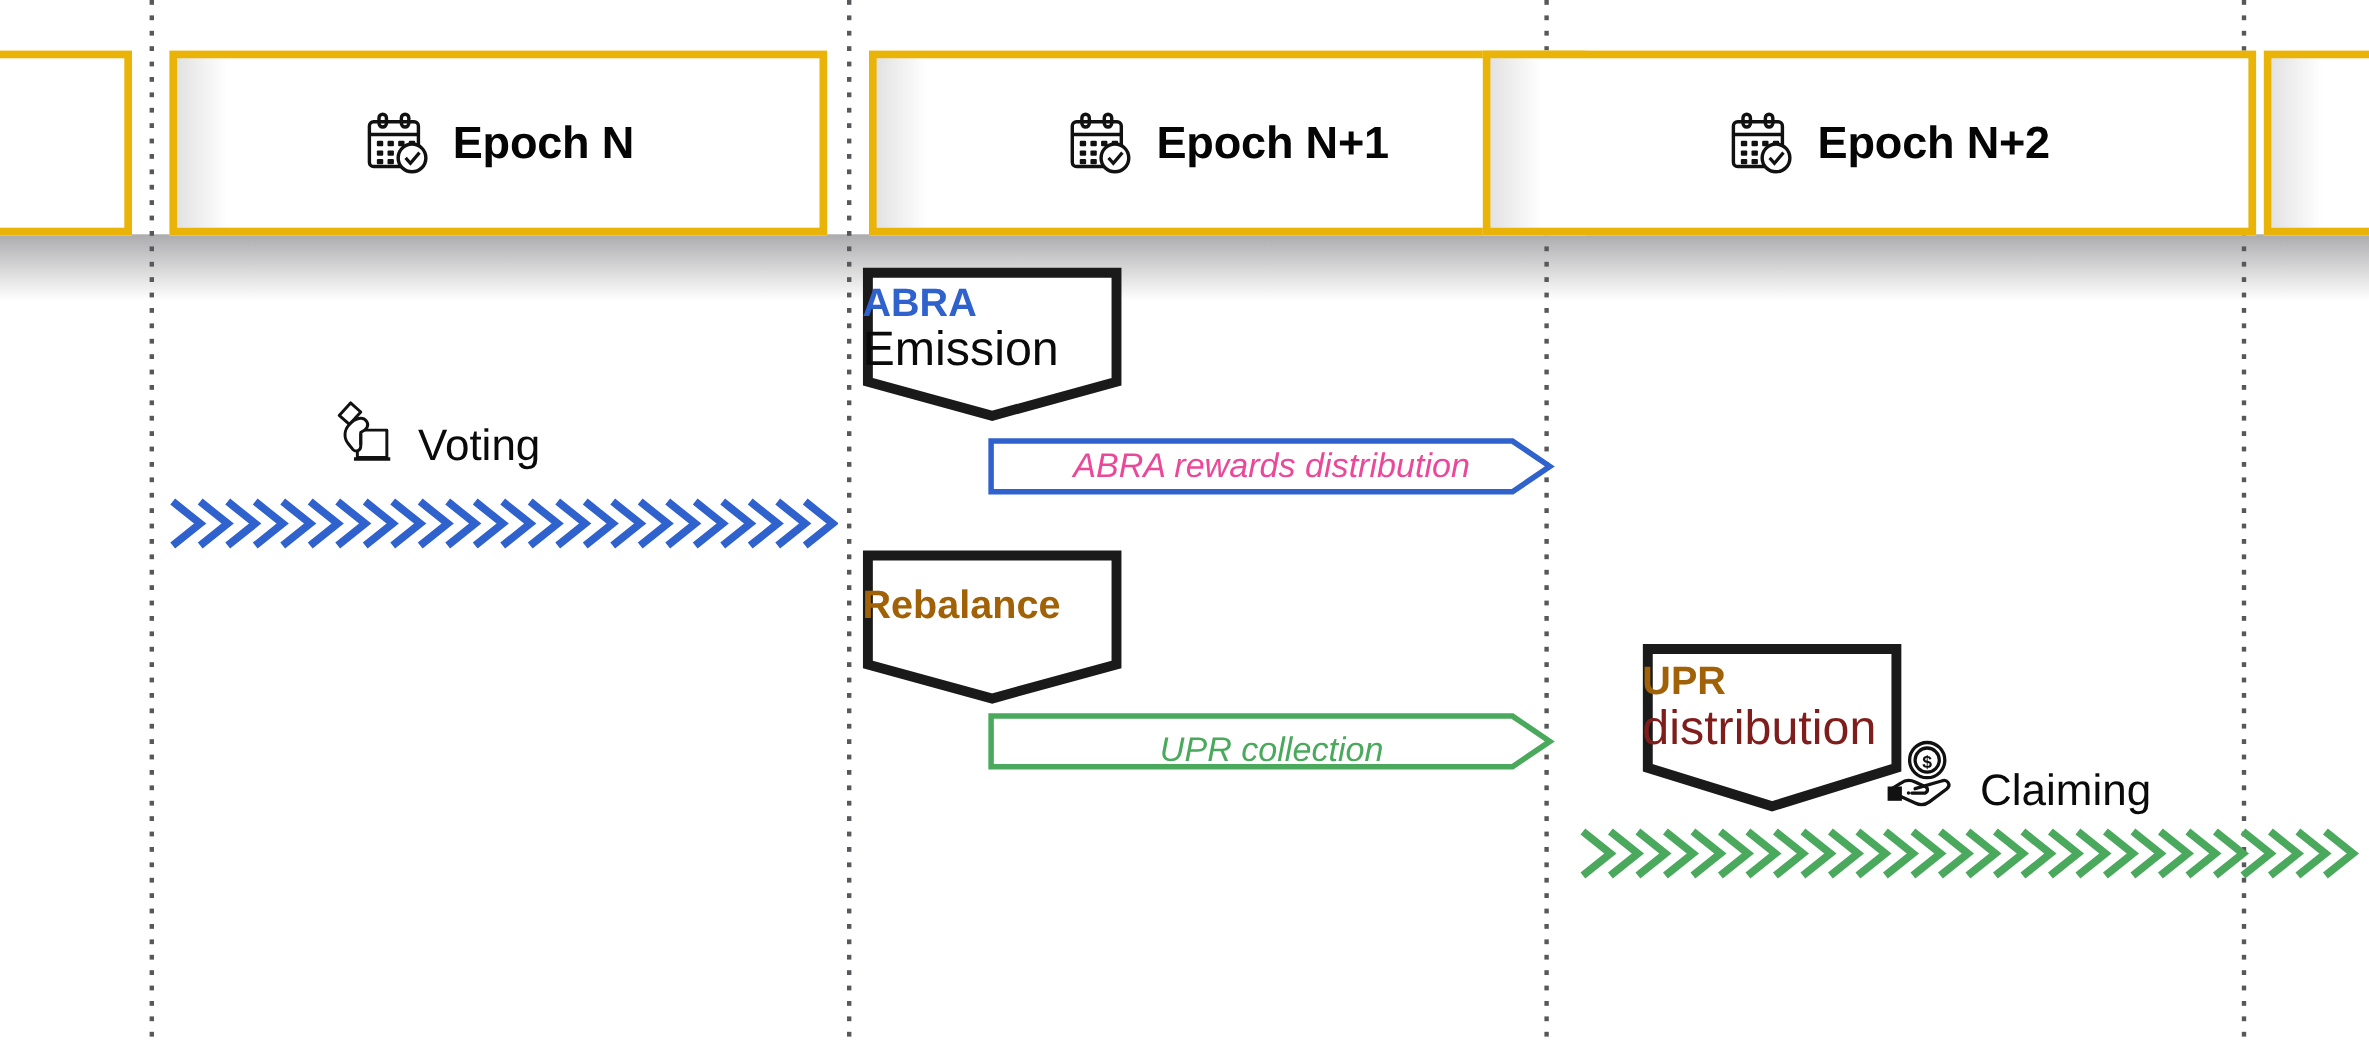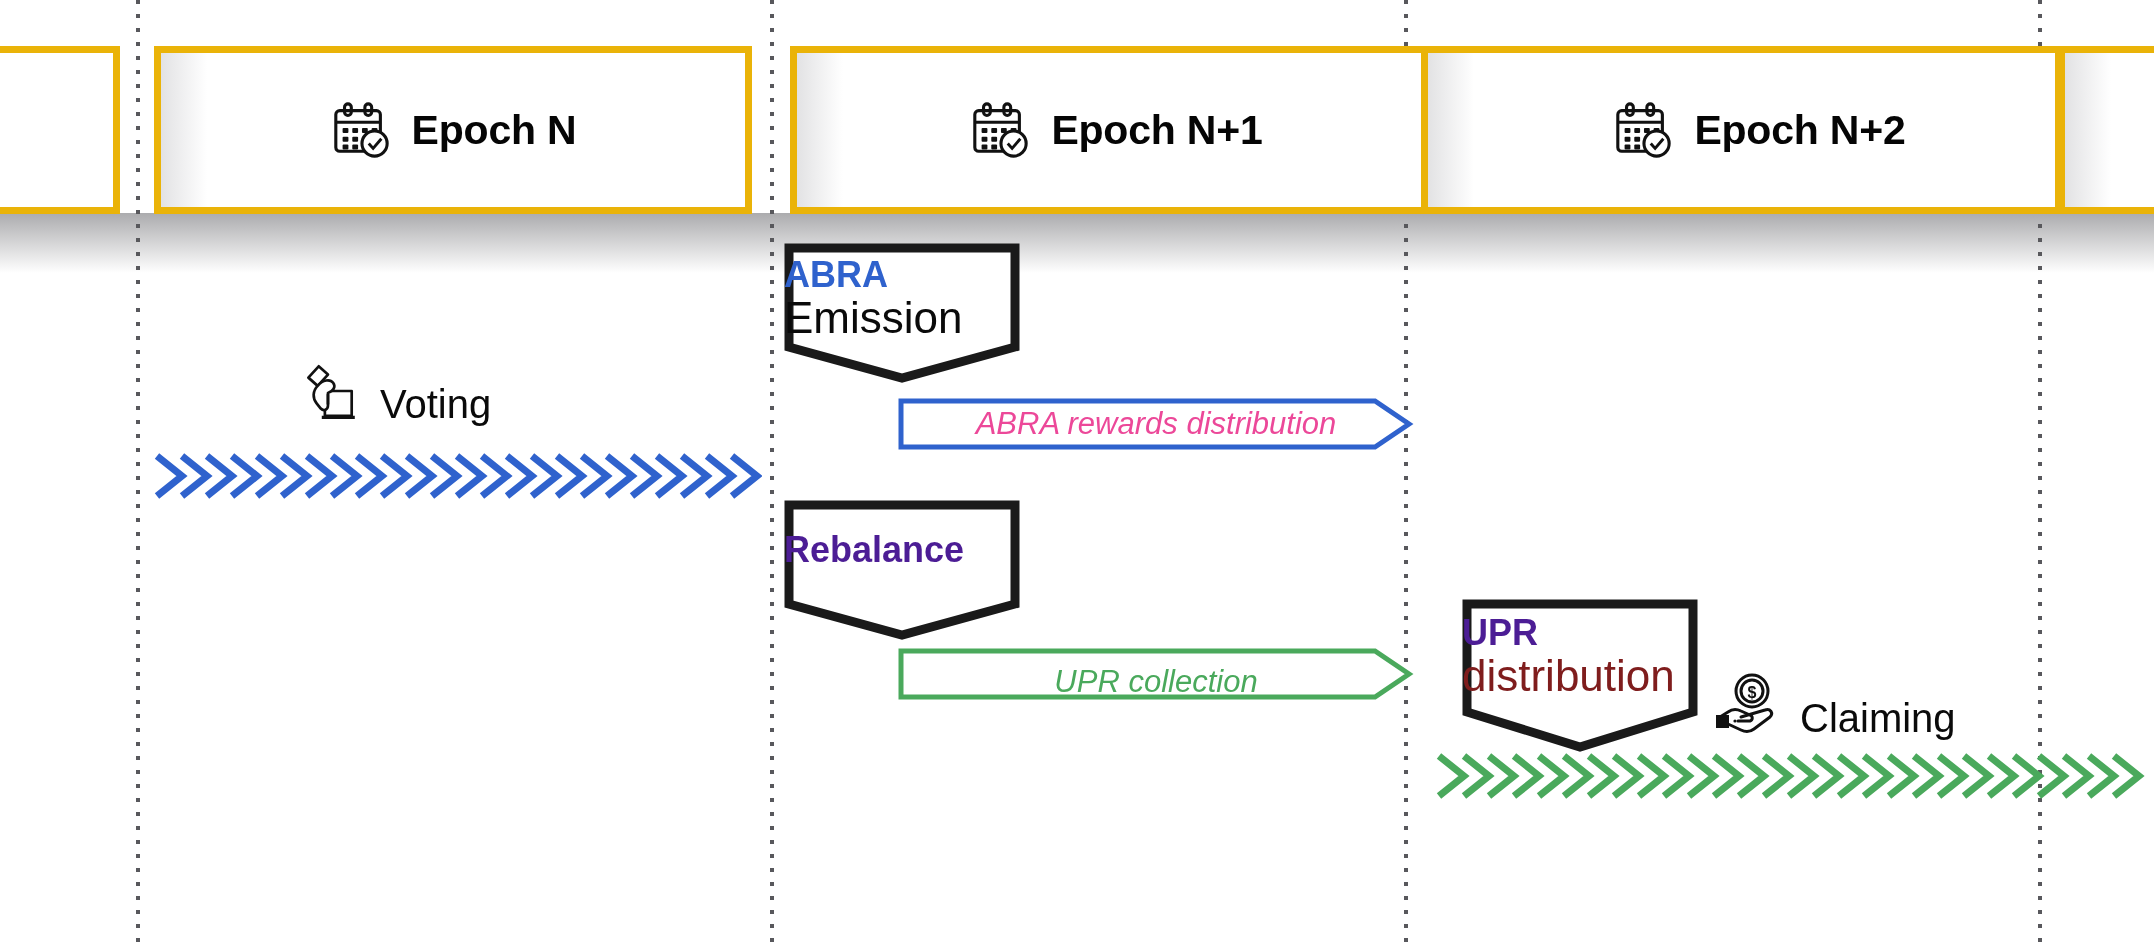--- a/index.html
+++ b/index.html
@@ -36,21 +36,21 @@
 
   
   .pent{position:absolute;}
   .pent svg{position:absolute;left:0;top:0;overflow:visible;}
   .pent .ptext{position:absolute;left:0;top:0;width:100%;
       display:flex;flex-direction:column;justify-content:flex-start;
       box-sizing:border-box;}
   .pent .l1{font-size:36px;font-weight:bold;line-height:1.02;white-space:nowrap;}
   .pent .l2{font-size:44px;font-weight:normal;line-height:1.08;white-space:nowrap;color:#0a0a0a;}
   .l1.blue{color:#2f62cd;}
-  .l1.green{color:#4c1d95;}
+  .l1.green{color:#a16207;}
   .l2.green{color:#7f1d1d;}
 
   
   .banner{position:absolute;}
   .banner svg{position:absolute;left:0;top:0;}
   .banner .btext{position:absolute;left:0;top:0;width:100%;height:100%;
       display:flex;align-items:center;justify-content:center;
       font-style:italic;font-size:31px;white-space:nowrap;}
   .btext.blue{color:#ec4899;}
   .btext.green{color:#4aa95c;}
@@ -126,21 +126,21 @@
               <rect x="23" y="47" width="6" height="5" rx="1"></rect>
           </g>
           <circle cx="46" cy="46" r="13" fill="#fff" stroke="#111" stroke-width="3.2"></circle>
           <polyline points="40,46 44.5,51 53,41" stroke="#111" stroke-width="3" fill="none"></polyline>
         </svg>
       </span>
       <span class="epoch-title">Epoch N+1</span>
     </div>
   </div>
 
-  <div class="epoch-box" style="left:1421px;width:641px;padding-left:35px;">
+  <div class="epoch-box" style="left:1348px;width:703px;padding-left:35px;">
     <div class="inner">
       <span class="ico cal-icon">
         <svg viewBox="0 0 64 64" width="62" height="62" fill="none" stroke="#111" stroke-width="3.2">
           <rect x="6" y="12" width="46" height="42" rx="4"></rect>
           <line x1="6" y1="24" x2="52" y2="24"></line>
           <rect x="15" y="5" width="7" height="12" rx="3.5"></rect>
           <rect x="36" y="5" width="7" height="12" rx="3.5"></rect>
           <g fill="#111" stroke="none">
             <rect x="13" y="30" width="6" height="5" rx="1"></rect>
               <rect x="23" y="30" width="6" height="5" rx="1"></rect>
@@ -232,21 +232,21 @@
     </div>
   </div>
 
   <div class="banner" style="left:898px;top:648px;width:516px;height:67px;">
     <svg width="516" height="52" viewBox="0 0 516 52">
       <path d="M3 3 H477 L511 26 L477 49 H3 Z" fill="#ffffff" stroke="#4aa95c" stroke-width="5" stroke-linejoin="miter"></path>
     </svg>
     <div class="btext green" style="padding-right:26px;">UPR collection</div>
   </div>
 
-  <div class="pent" style="left:1462px;top:585px;width:260px;height:153px;margin-top:14px;">
+  <div class="pent" style="left:1493px;top:585px;width:260px;height:153px;">
     <svg width="236" height="153" viewBox="0 0 236 153">
       <path d="M5 5 H231 V113 L118 148 L5 113 Z" fill="#ffffff" stroke="#1a1a1a" stroke-width="9" stroke-linejoin="miter"></path>
     </svg>
     <div class="ptext" style="padding-top:16px;">
       <span class="l1 green">UPR</span>
       <span class="l2 green">distribution</span>
     </div>
   </div>
 
   <div class="labelgrp" style="left:1710px;top:665px;">

